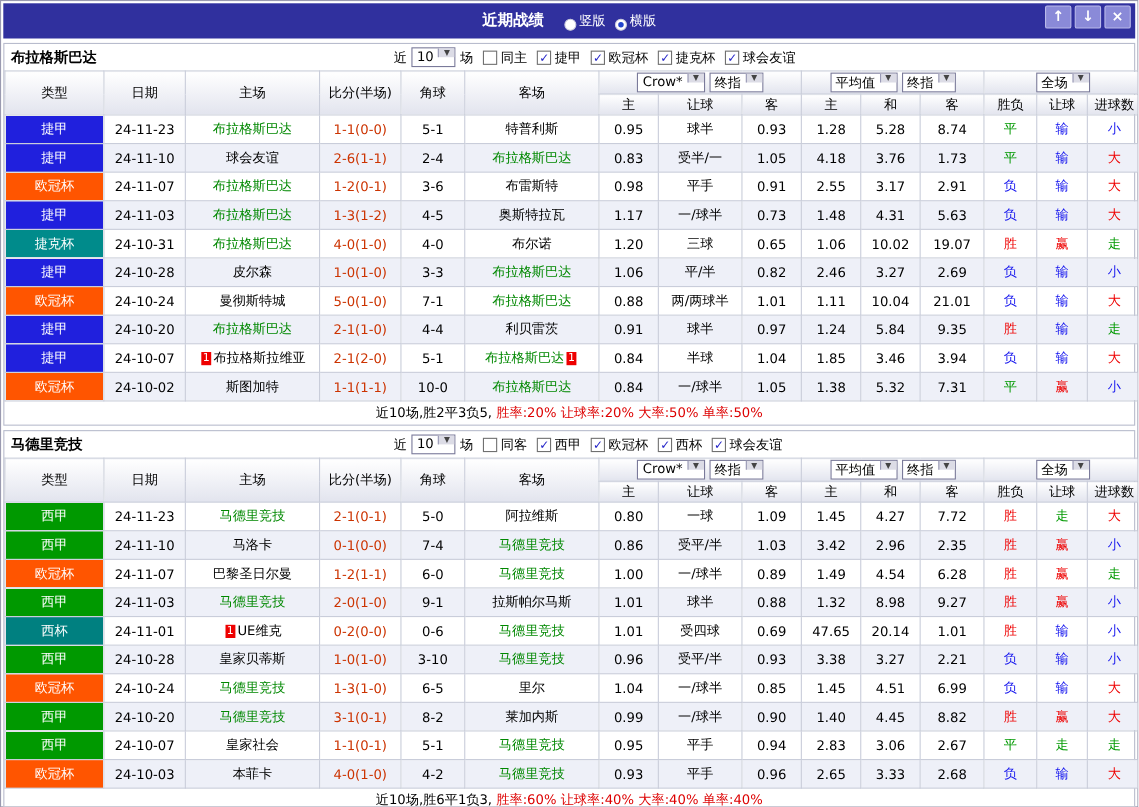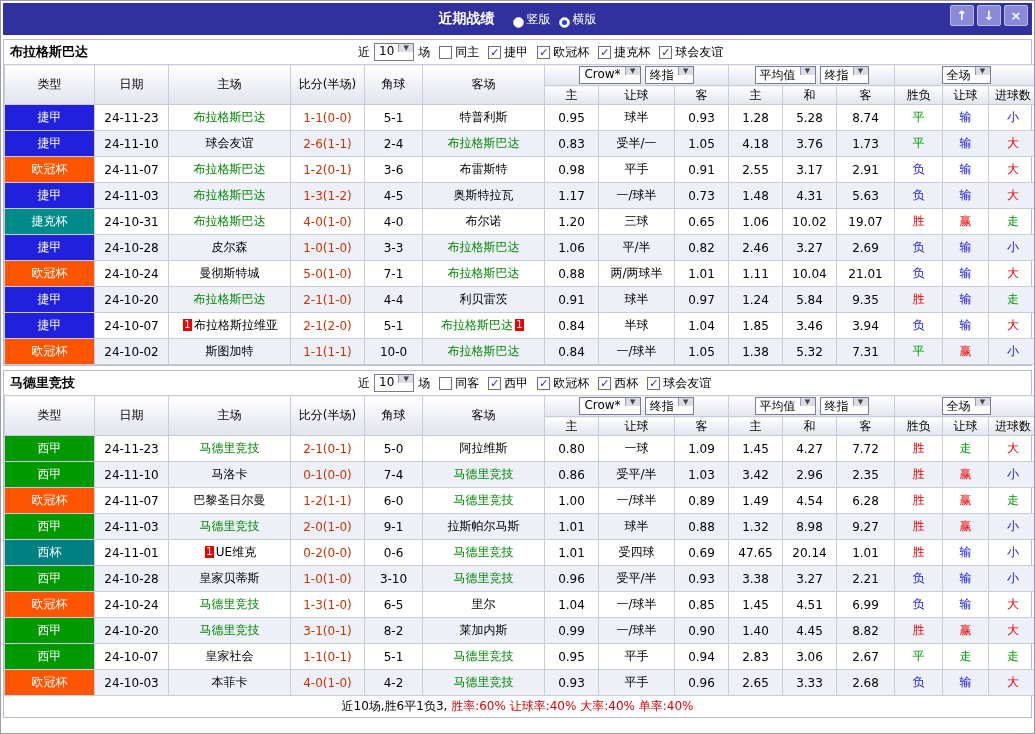--- a/index.html
+++ b/index.html
@@ -329,20 +329,21 @@
             <td class="odds">1.05</td>
             <td class="odds">1.38</td>
             <td class="odds">5.32</td>
             <td class="odds">7.31</td>
             <td class="res" style="color: rgb(0, 153, 0);">平</td>
             <td class="res" style="color: rgb(238, 0, 0);">赢</td>
             <td class="res" style="color: rgb(20, 20, 238);">小</td>
           </tr>
         </tbody>
     </table>
+    <div class="section-footer"><span style="color: rgb(0, 0, 0);">近10场,胜2平3负5, </span><span style="color: rgb(221, 0, 0);">胜率:20% 让球率:20% 大率:50% 单率:50%</span></div>
   </div>
 
   <div class="section">
     <div class="team-bar">
       <span class="team-name">马德里竞技</span>
       <span class="filters">
         <span class="lbl">近</span>
         <span class="select">
           <span class="txt">10</span>
             <span class="arw">▼</span>

